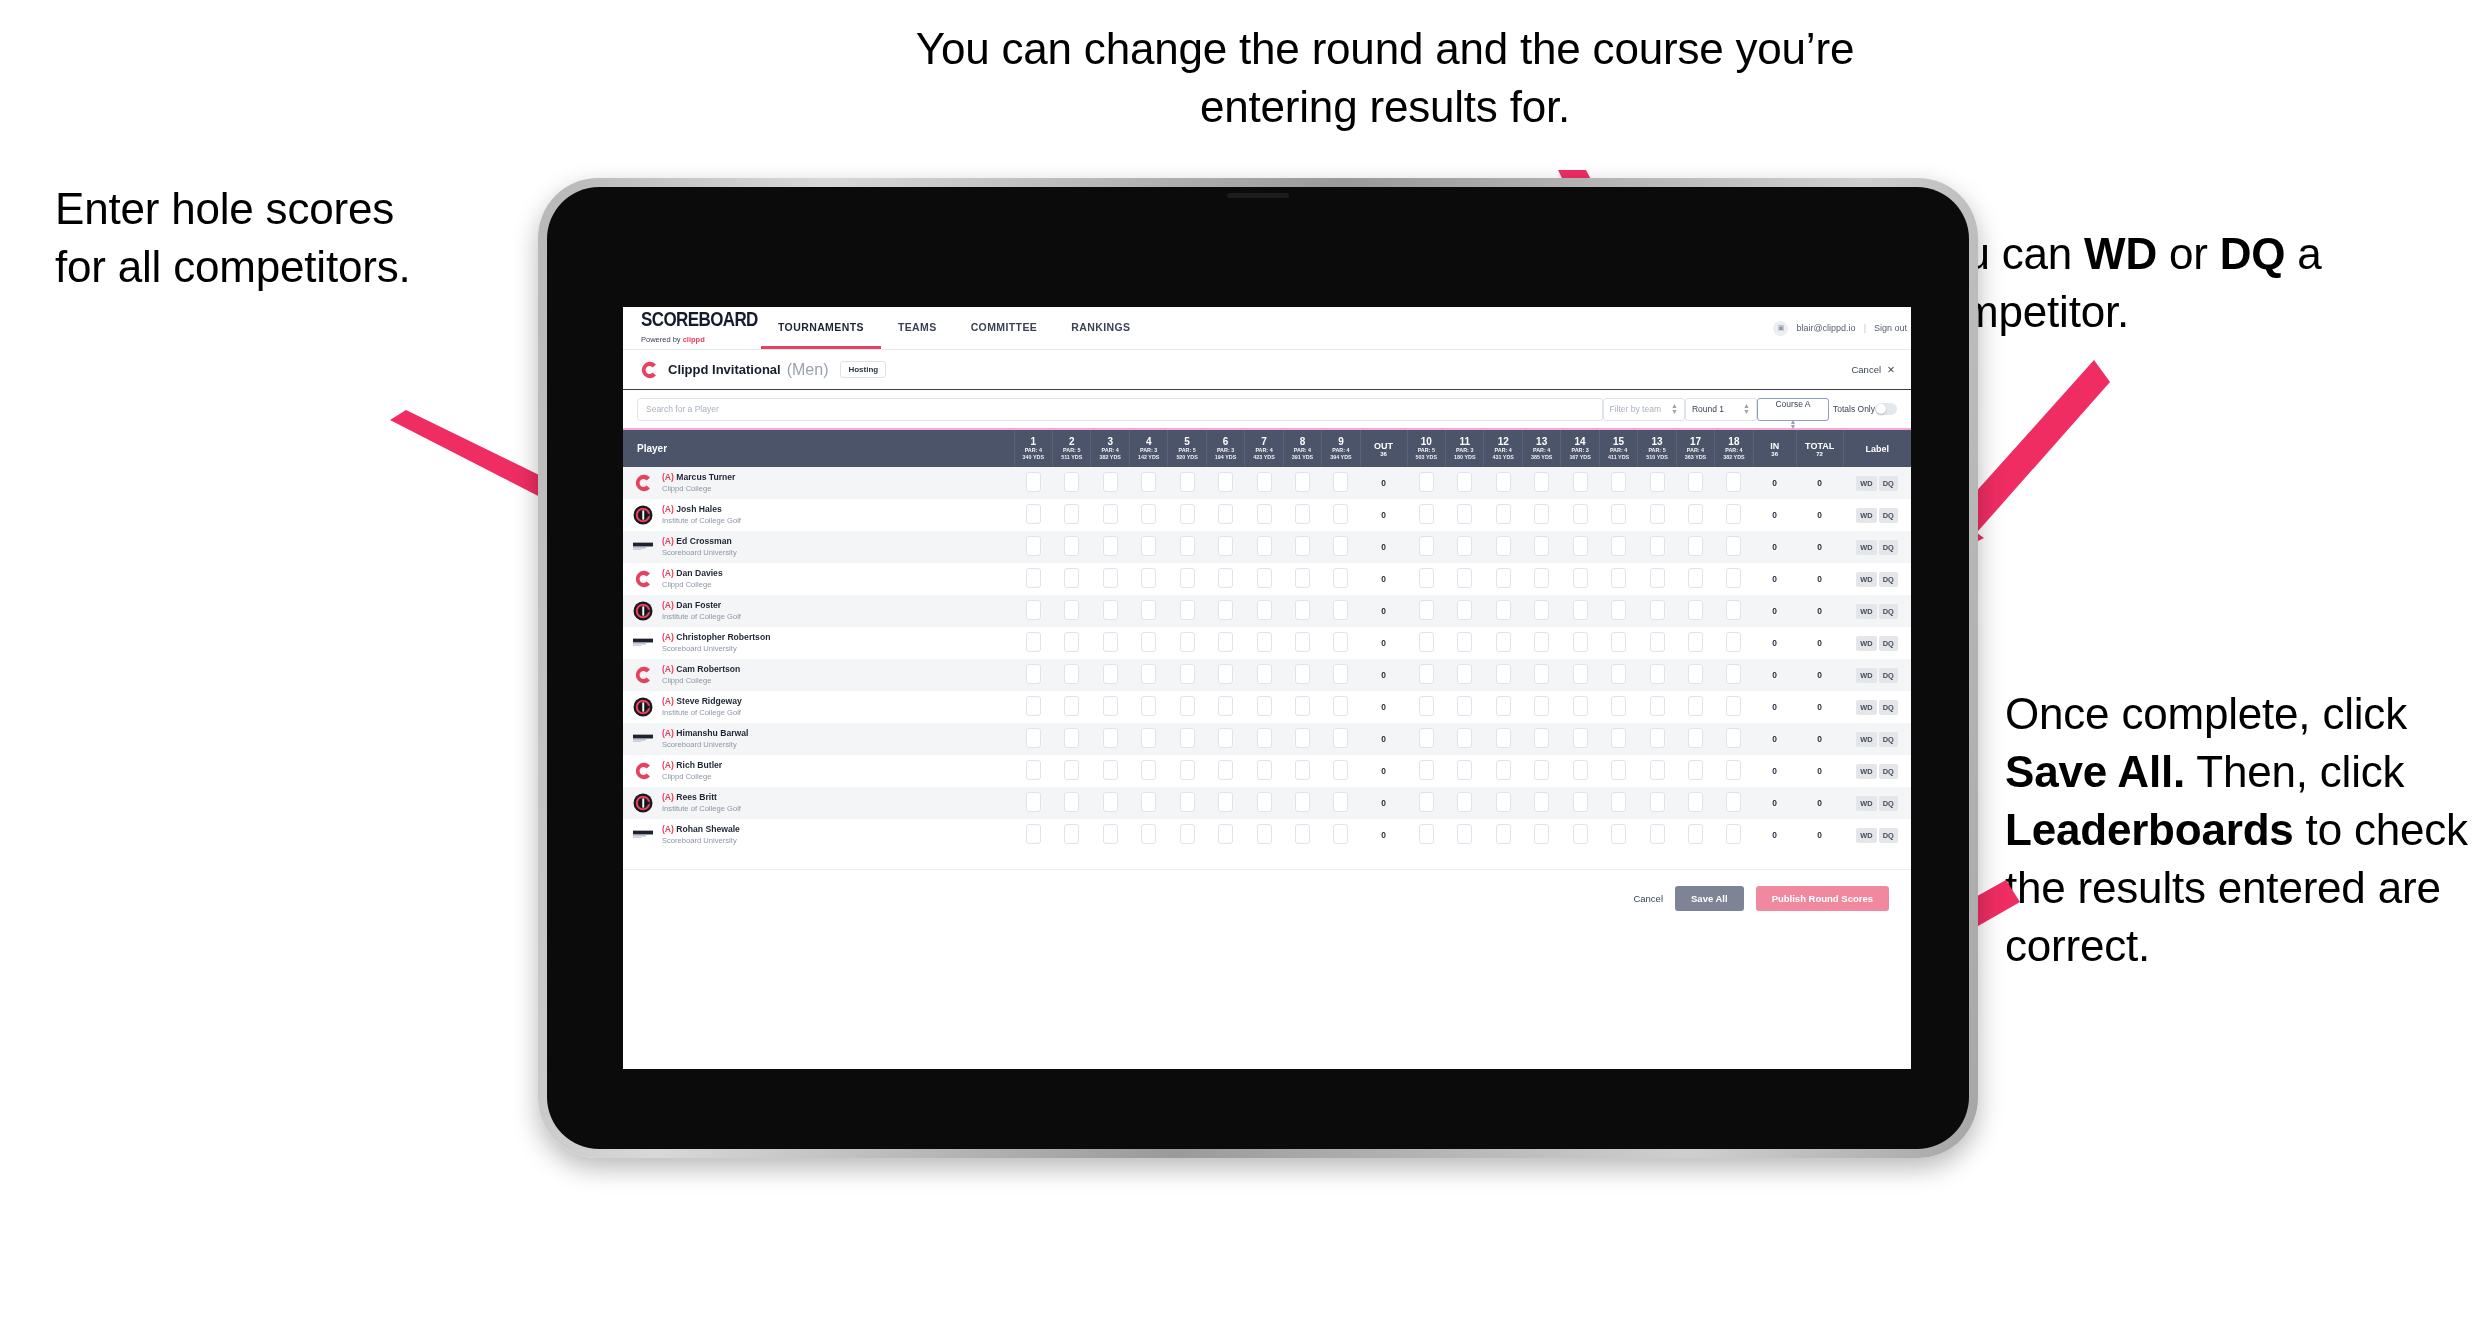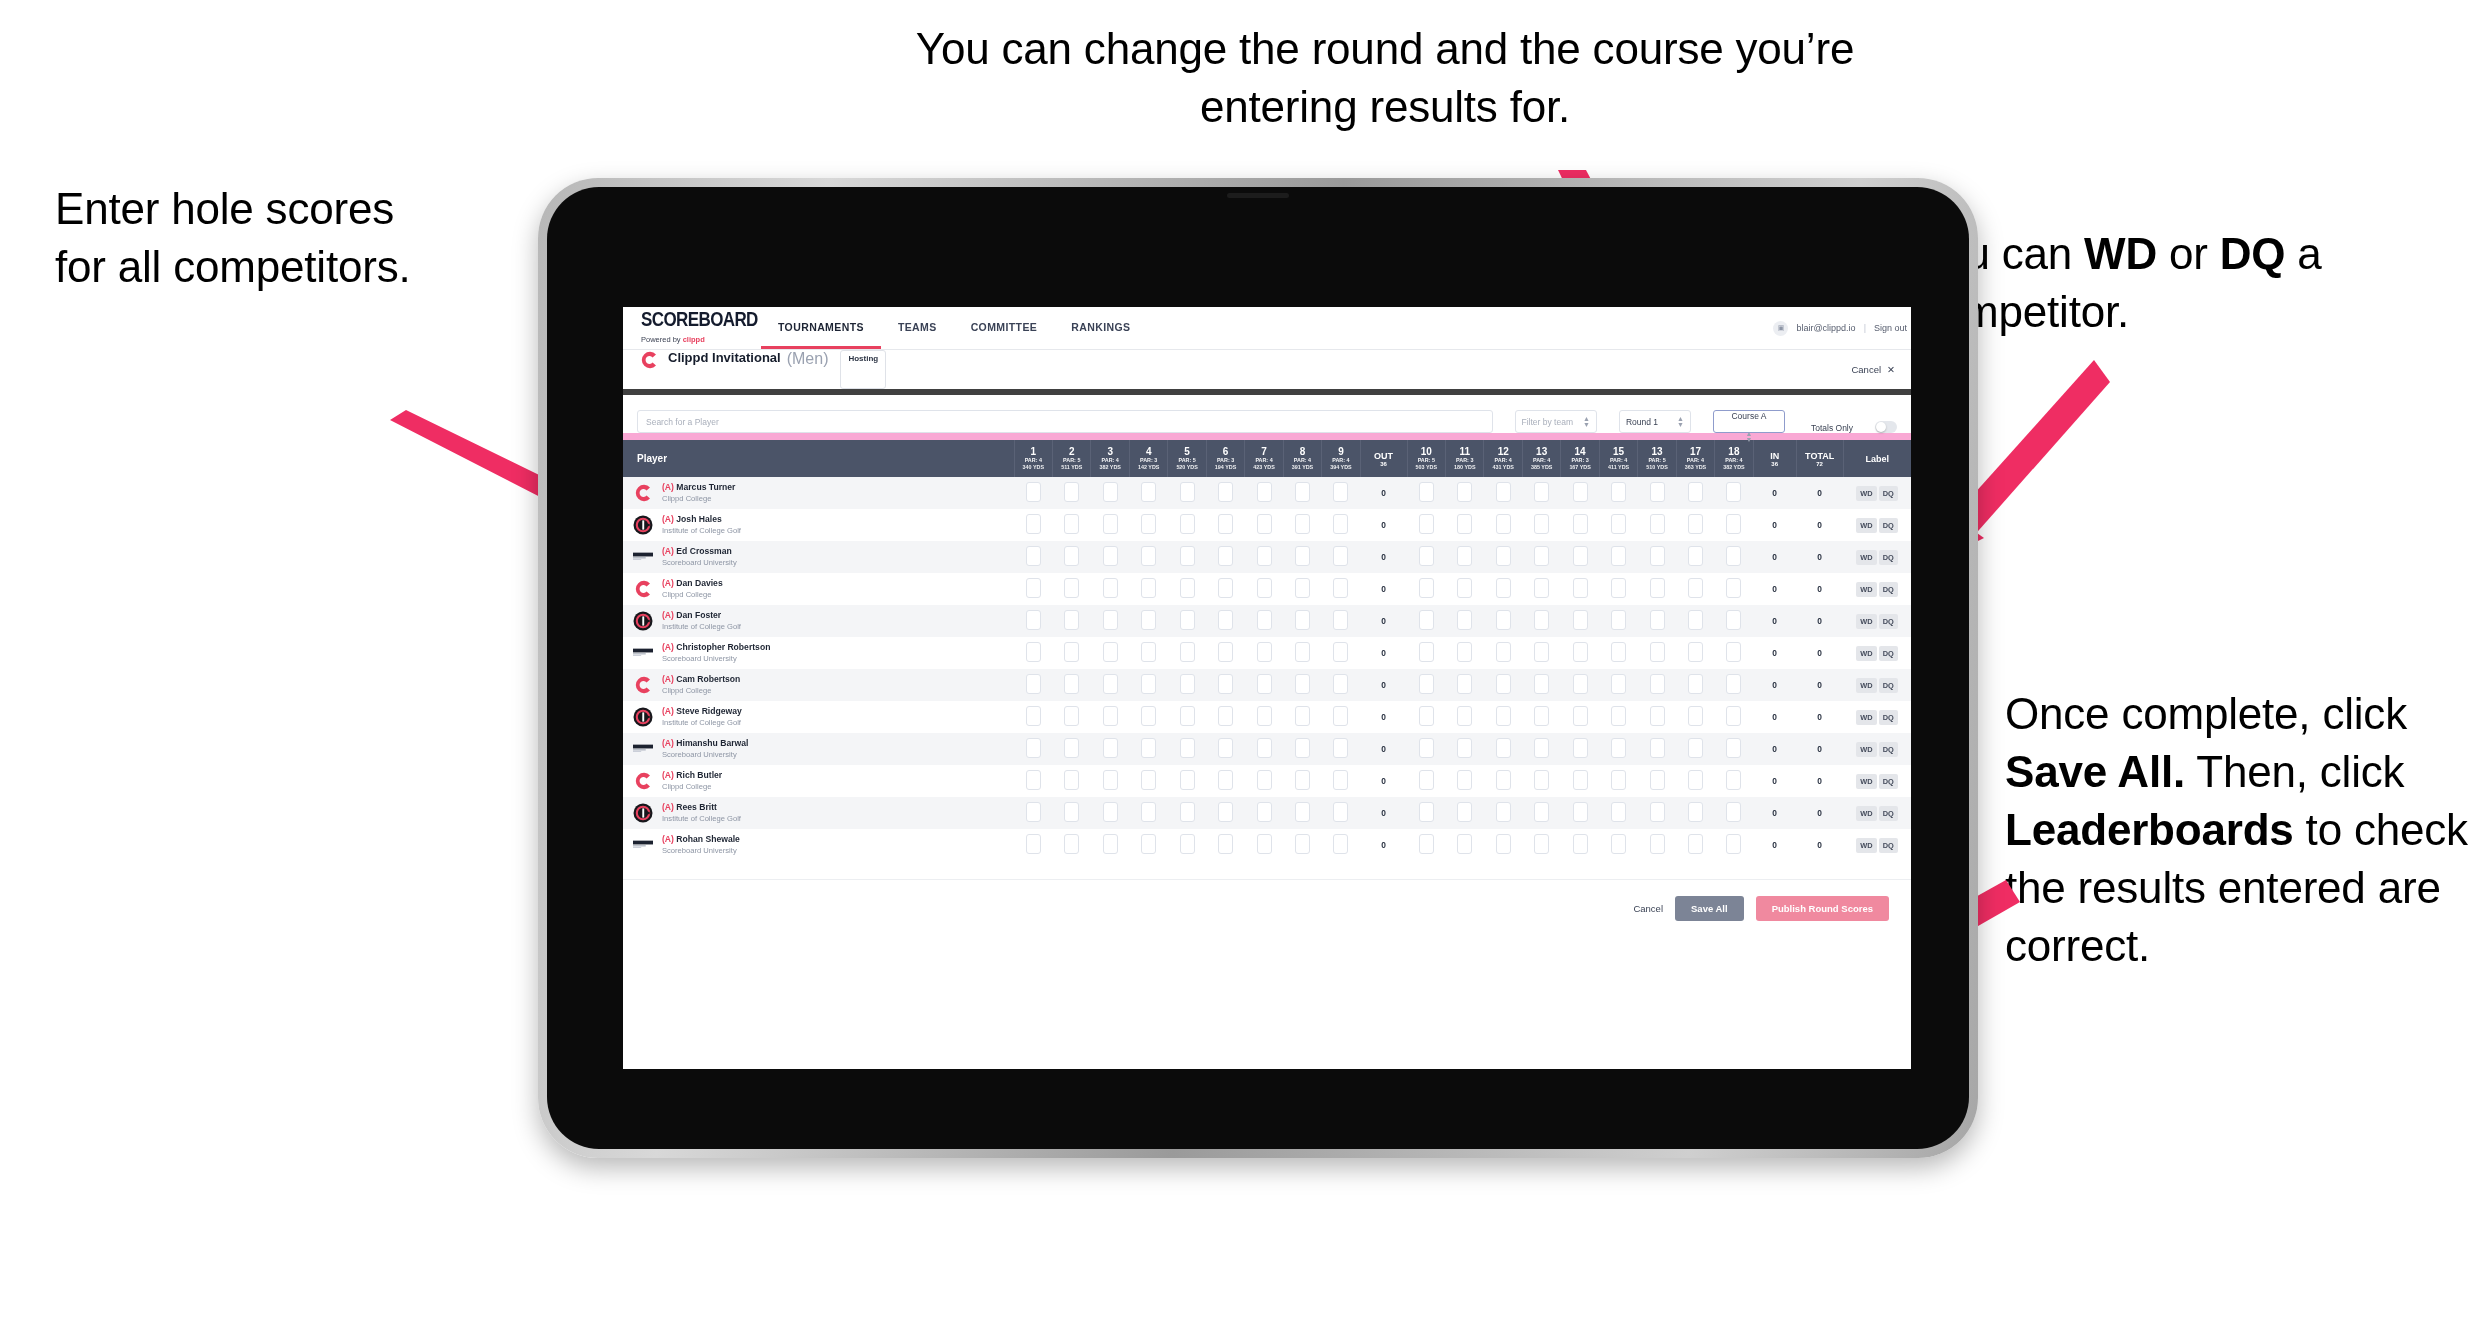--- a/index.html
+++ b/index.html
@@ -48,34 +48,34 @@
   .brand .bsub i{font-style:normal;color:#e8415f;font-weight:700;}
   .navitems{display:flex;align-items:stretch;}
   .navitem{display:flex;align-items:center;padding:0 17px;font-size:10.5px;font-weight:600;color:#3a4256;letter-spacing:.4px;cursor:pointer;border-bottom:3px solid transparent;}
   .navitem.active{border-bottom-color:#e8415f;color:#1d2434;}
   .topright{margin-left:auto;display:flex;align-items:center;gap:8px;padding-right:4px;font-size:9px;color:#555c6d;}
   .tr-avatar{width:15px;height:15px;border-radius:50%;background:#eceef2;display:flex;align-items:center;justify-content:center;font-size:7px;color:#8d95a6;}
   .tr-sep{color:#c2c7d2;}
   .tr-link{cursor:pointer;}
 
   
-  .tbar{height:39px;background:#fff;border-bottom:6px solid #404040;display:flex;padding:0 16px;}
+  .tbar{height:39px;background:#fff;border-bottom:1px solid #404040;display:flex;align-items:center;padding:0 16px;}
   .tlogo{width:20px;height:20px;margin-right:9px;display:flex;align-items:center;justify-content:center;}
   .tname{font-size:13px;font-weight:600;color:#161d2c;}
   .tgender{font-size:16px;color:#9aa1b0;margin-left:6px;}
   .tpill{margin-left:12px;border:1px solid #dfe2e8;border-radius:3px;padding:3px 7px;font-size:8px;font-weight:700;color:#2c3444;}
   .tcancel{margin-left:auto;font-size:9.5px;color:#3c4456;display:flex;align-items:center;gap:6px;cursor:pointer;}
 
   
   .subtabs{height:26px;background:#2e3649;display:flex;align-items:center;padding:0 14px;gap:3px;}
   .stab{font-size:9px;color:#cfd4de;padding:4px 9px;border-radius:3px;cursor:pointer;}
   .stab.active{background:#fff;color:#1d2434;font-weight:700;}
 
   
-  .filters{height:38px;background:#fff;display:flex;align-items:flex-end;padding:0 14px;gap:22px;border-bottom:7px solid #f9a8d4;}
+  .filters{height:38px;background:#fff;display:flex;align-items:center;padding:0 14px;gap:0;border-bottom:2px solid #f9a8d4;}
   .searchbox{flex:1;height:21px;border:1px solid #dfe3ea;border-radius:3px;display:flex;align-items:center;padding:0 8px;font-size:8.5px;color:#a9afbb;}
   .selbox{height:21px;border:1px solid #dfe3ea;border-radius:3px;display:flex;align-items:center;justify-content:space-between;gap:10px;padding:0 6px;font-size:8.5px;color:#3a4254;min-width:58px;cursor:pointer;}
   .selbox.muted{color:#a9afbb;}
   .selbox.focus{border-color:#8f9ccc;flex-direction:column;}
   .caret{font-size:7px;color:#9aa1b0;line-height:.8;display:flex;flex-direction:column;}
   .toglabel{font-size:8.5px;color:#3a4254;margin-left:4px;}
   .toggle{width:22px;height:12px;border-radius:6px;background:#e4e7ec;position:relative;cursor:pointer;}
   .toggle::after{content:"";position:absolute;top:1px;left:1px;width:10px;height:10px;border-radius:50%;background:#fff;box-shadow:0 1px 2px rgba(0,0,0,.25);}
 
   

